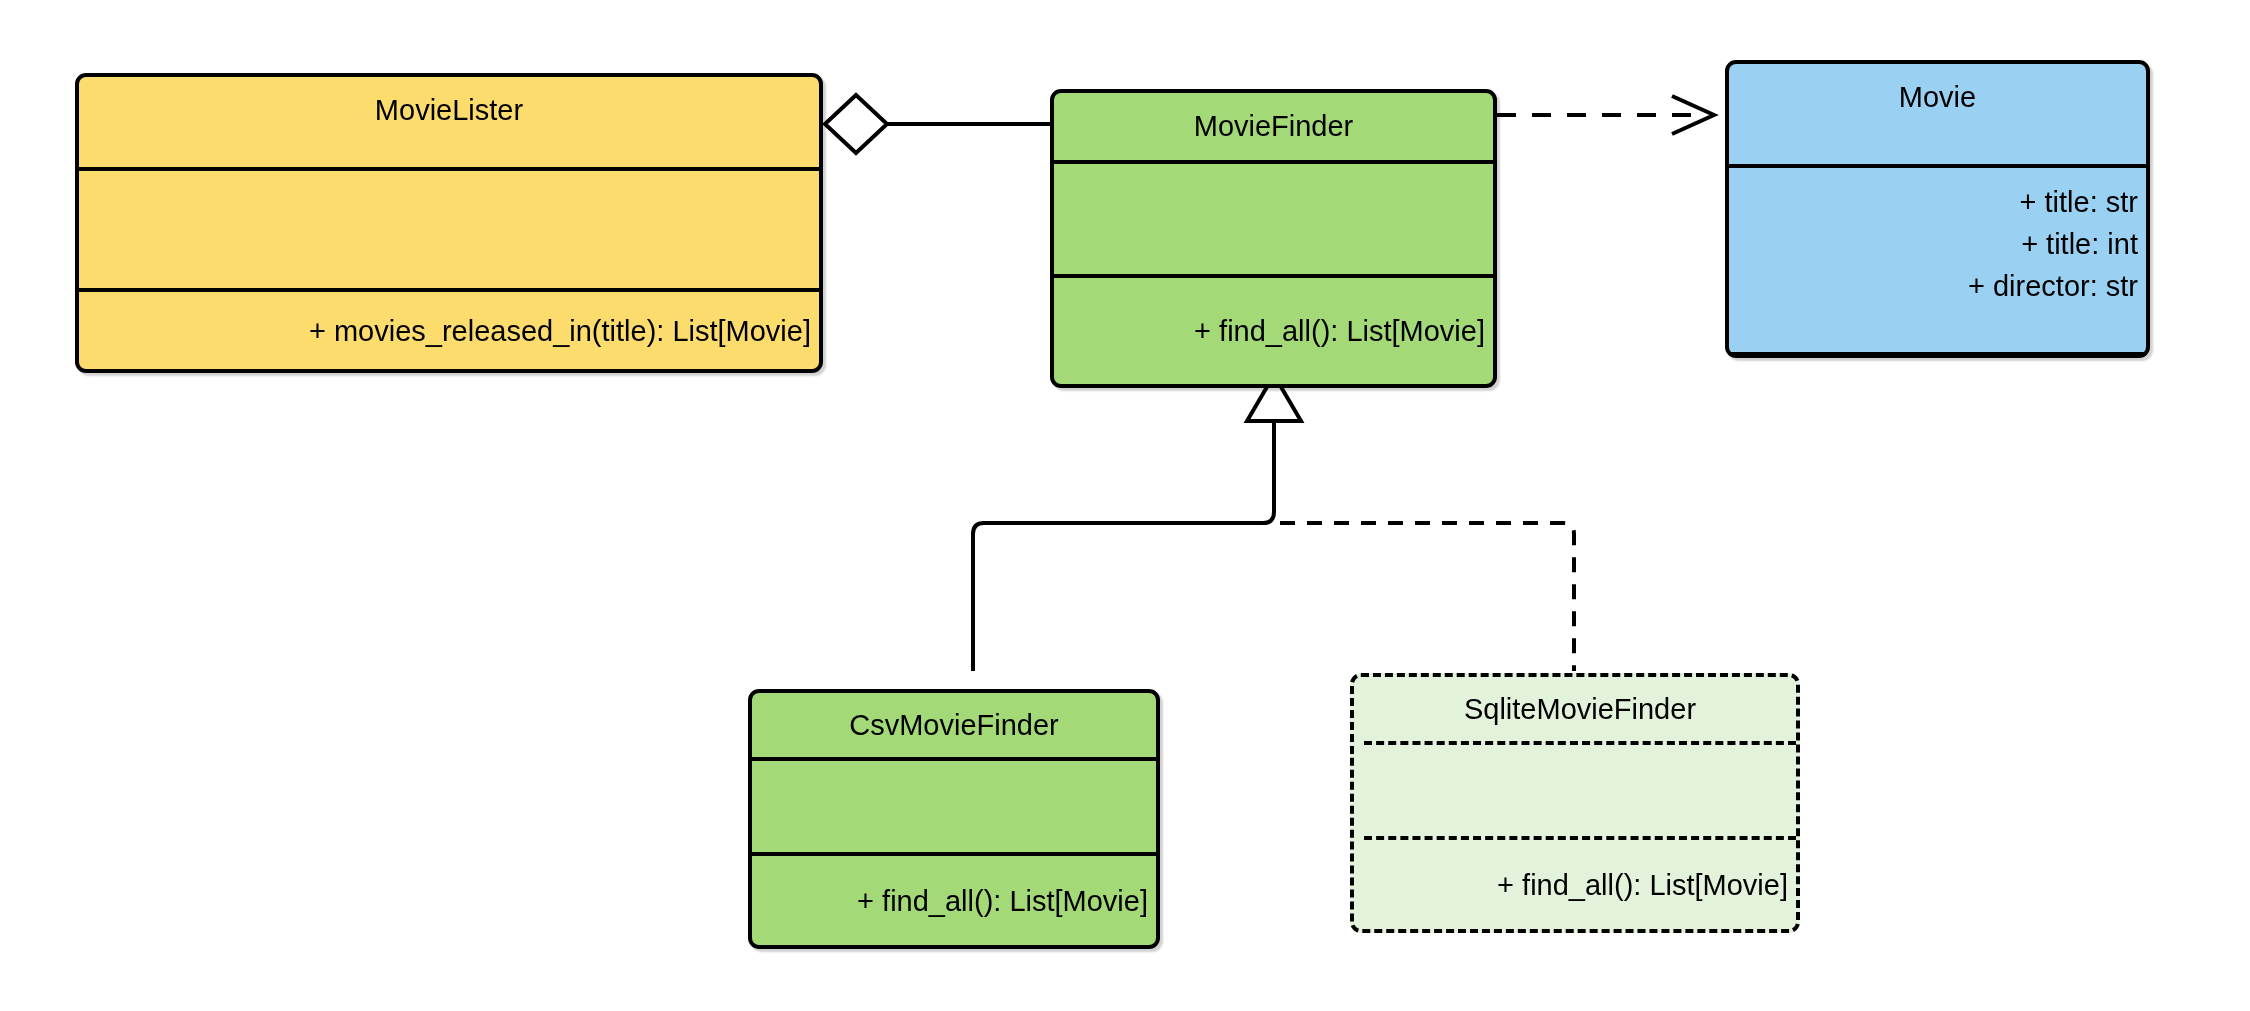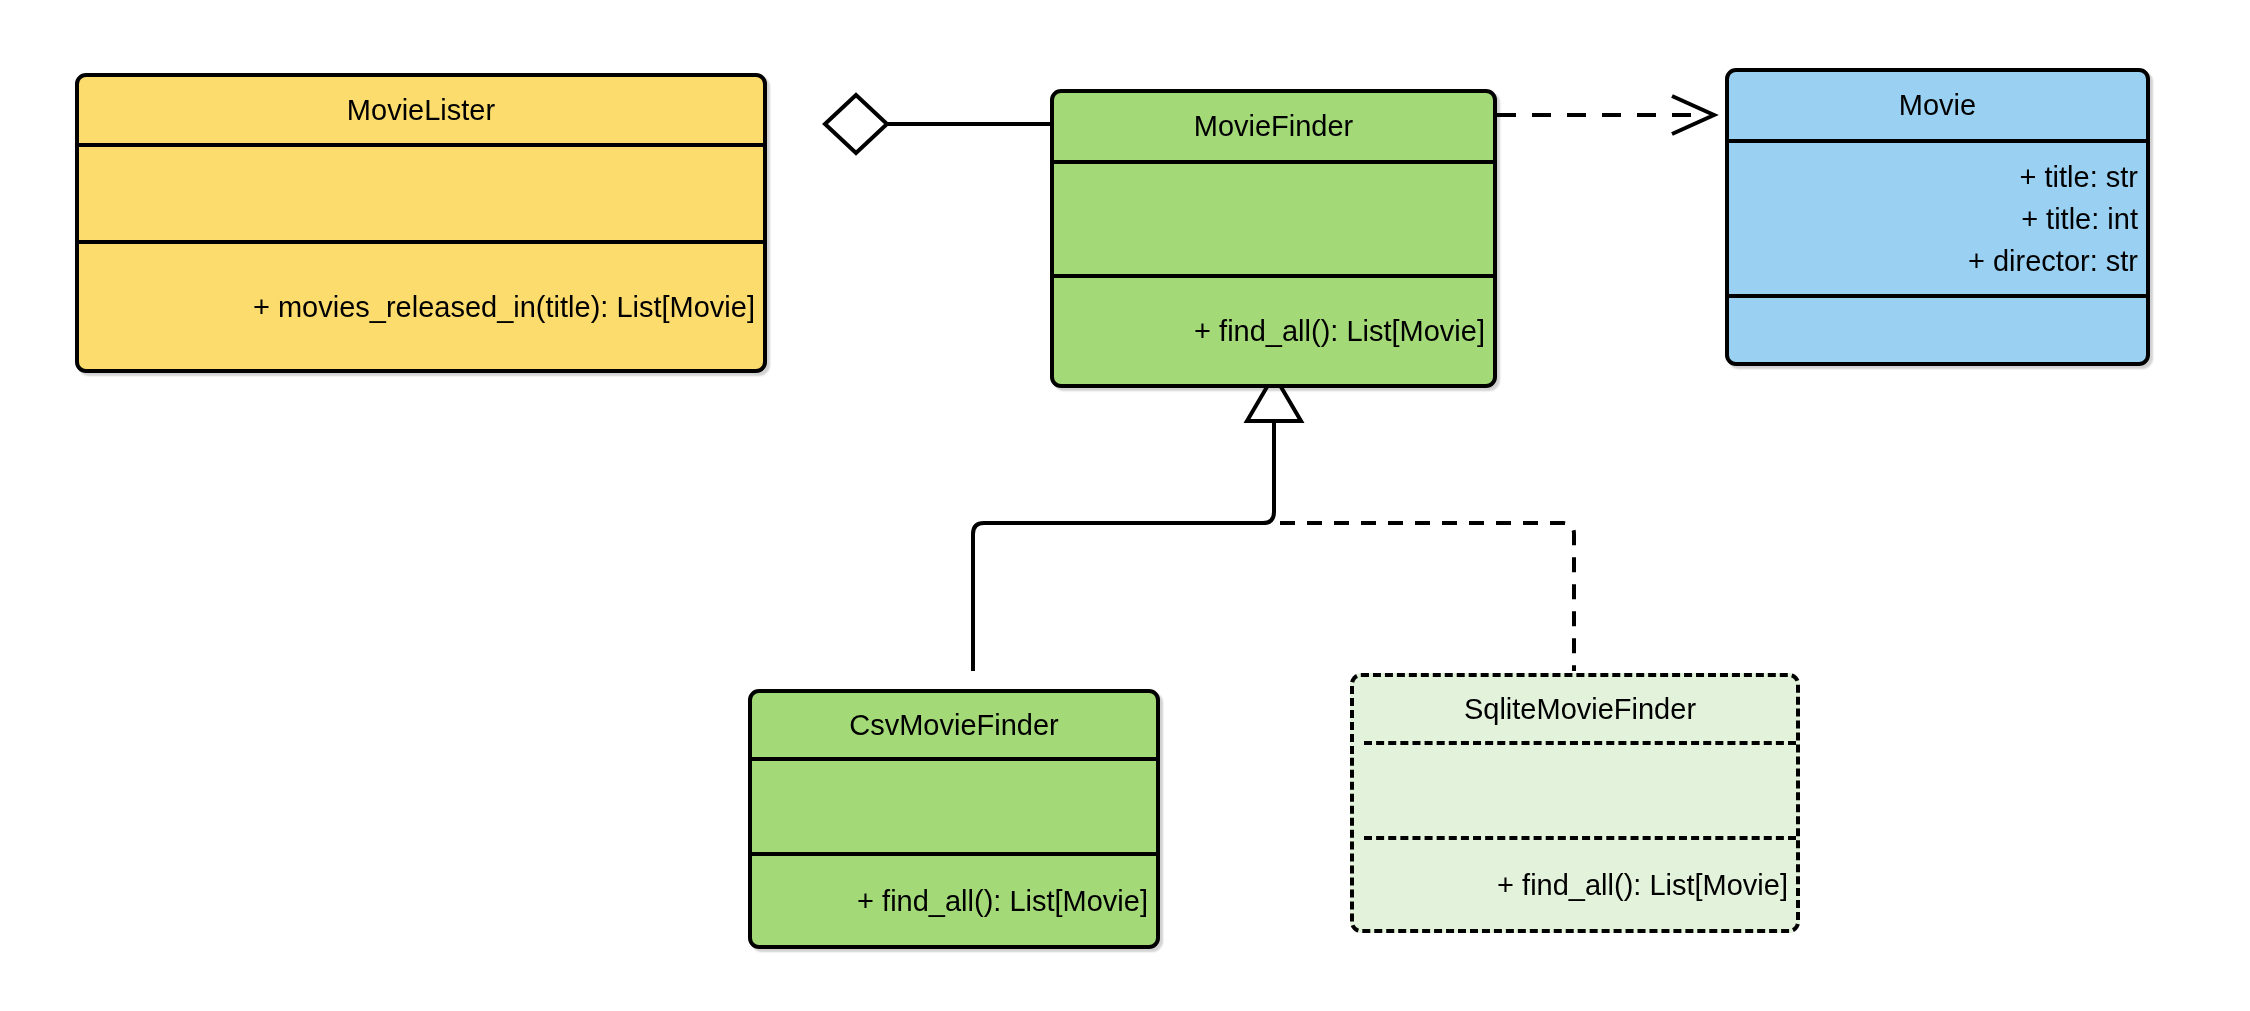--- a/index.html
+++ b/index.html
@@ -69,37 +69,37 @@
     <g>
       <path class="edge-line" d="M 1274 421 L 1274 512 Q 1274 523 1263 523 L 984 523 Q 973 523 973 534 L 973 671"></path>
       <path class="marker-hollow" d="M 1274 375 L 1301 421 L 1247 421 Z"></path>
     </g>
     
     <g>
       <path class="edge-dashed-gen" d="M 1280 523 L 1563 523 Q 1574 523 1574 534 L 1574 671"></path>
     </g>
   </svg>
 
-  <div class="uml-class fill-yellow" style="left:75px;top:73px;width:692px;height:300px;">
+  <div class="uml-class fill-yellow" style="left:75px;top:73px;width:748px;height:300px;gap:24px;">
     <div class="uml-title" style="height:66px;">MovieLister</div>
     <div class="uml-section" style="height:97px;"></div>
     <div class="uml-section members grow">
       <div class="member">+ movies_released_in(title): List[Movie]</div>
     </div>
   </div>
 
   <div class="uml-class fill-green" style="left:1050px;top:73px;width:447px;height:299px;">
     <div class="uml-title" style="height:67px;">MovieFinder</div>
     <div class="uml-section" style="height:114px;"></div>
     <div class="uml-section members grow">
       <div class="member">+ find_all(): List[Movie]</div>
     </div>
   </div>
 
-  <div class="uml-class fill-blue" style="left:1725px;top:68px;width:425px;height:298px;">
+  <div class="uml-class fill-blue" style="left:1725px;top:60px;width:425px;height:298px;gap:33px;">
     <div class="uml-title" style="height:67px;">Movie</div>
     <div class="uml-section members" style="height:155px;">
       <div class="member">+ title: str</div>
       <div class="member">+ title: int</div>
       <div class="member">+ director: str</div>
     </div>
     <div class="uml-section grow"></div>
   </div>
 
   <div class="uml-class fill-green" style="left:748px;top:673px;width:412px;height:260px;">

